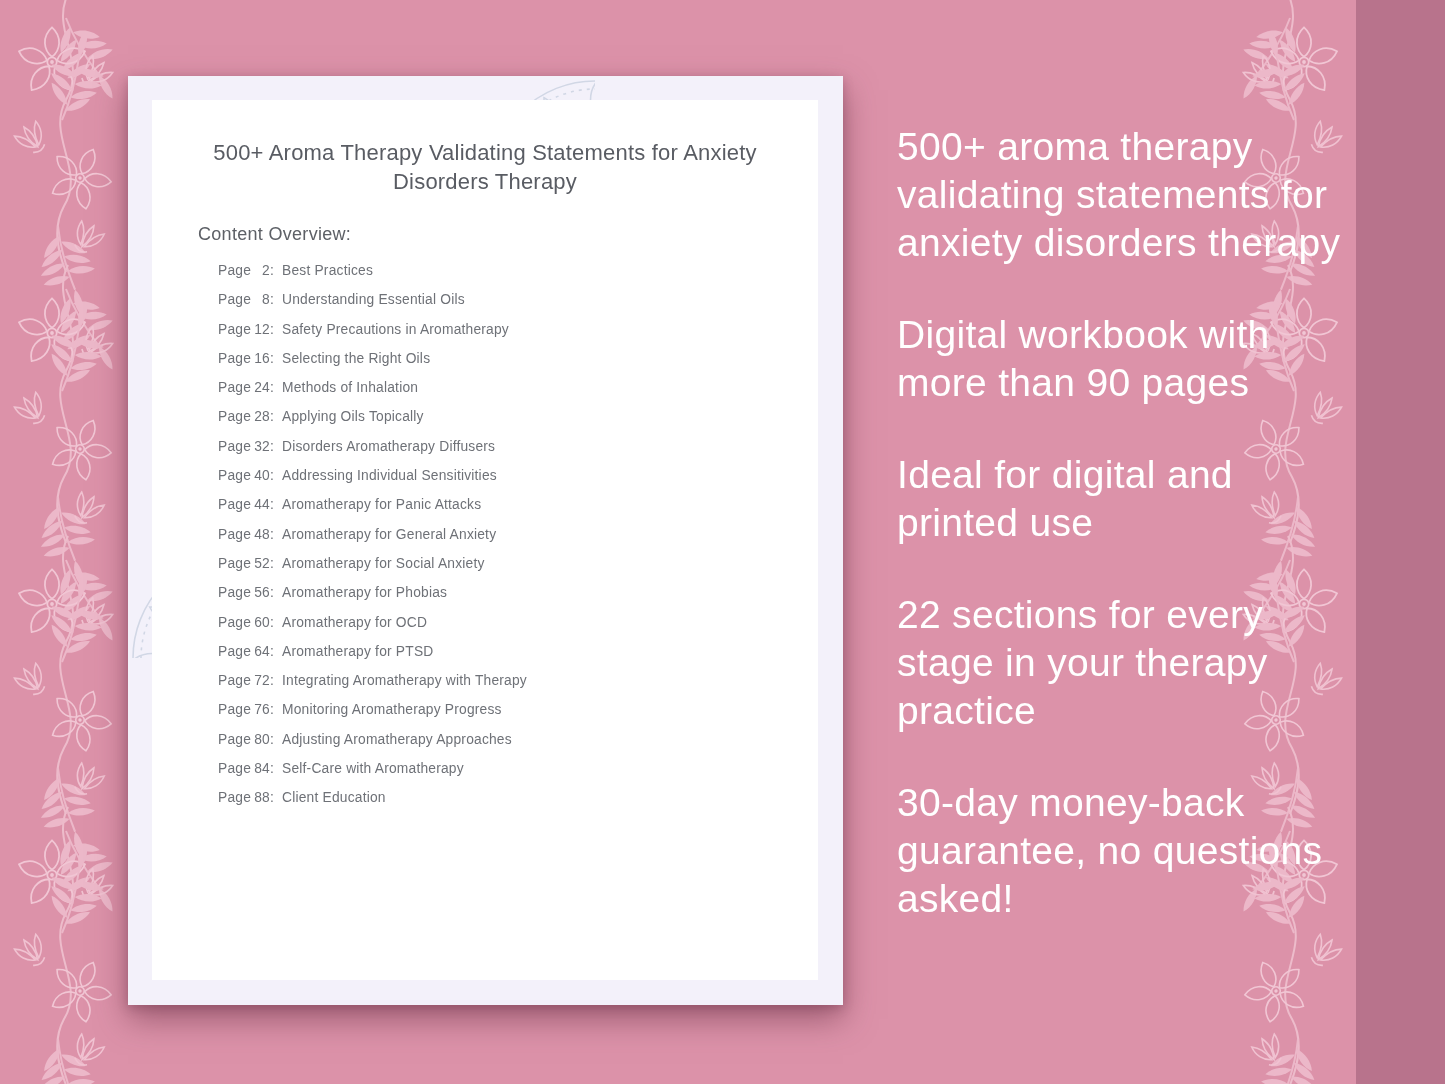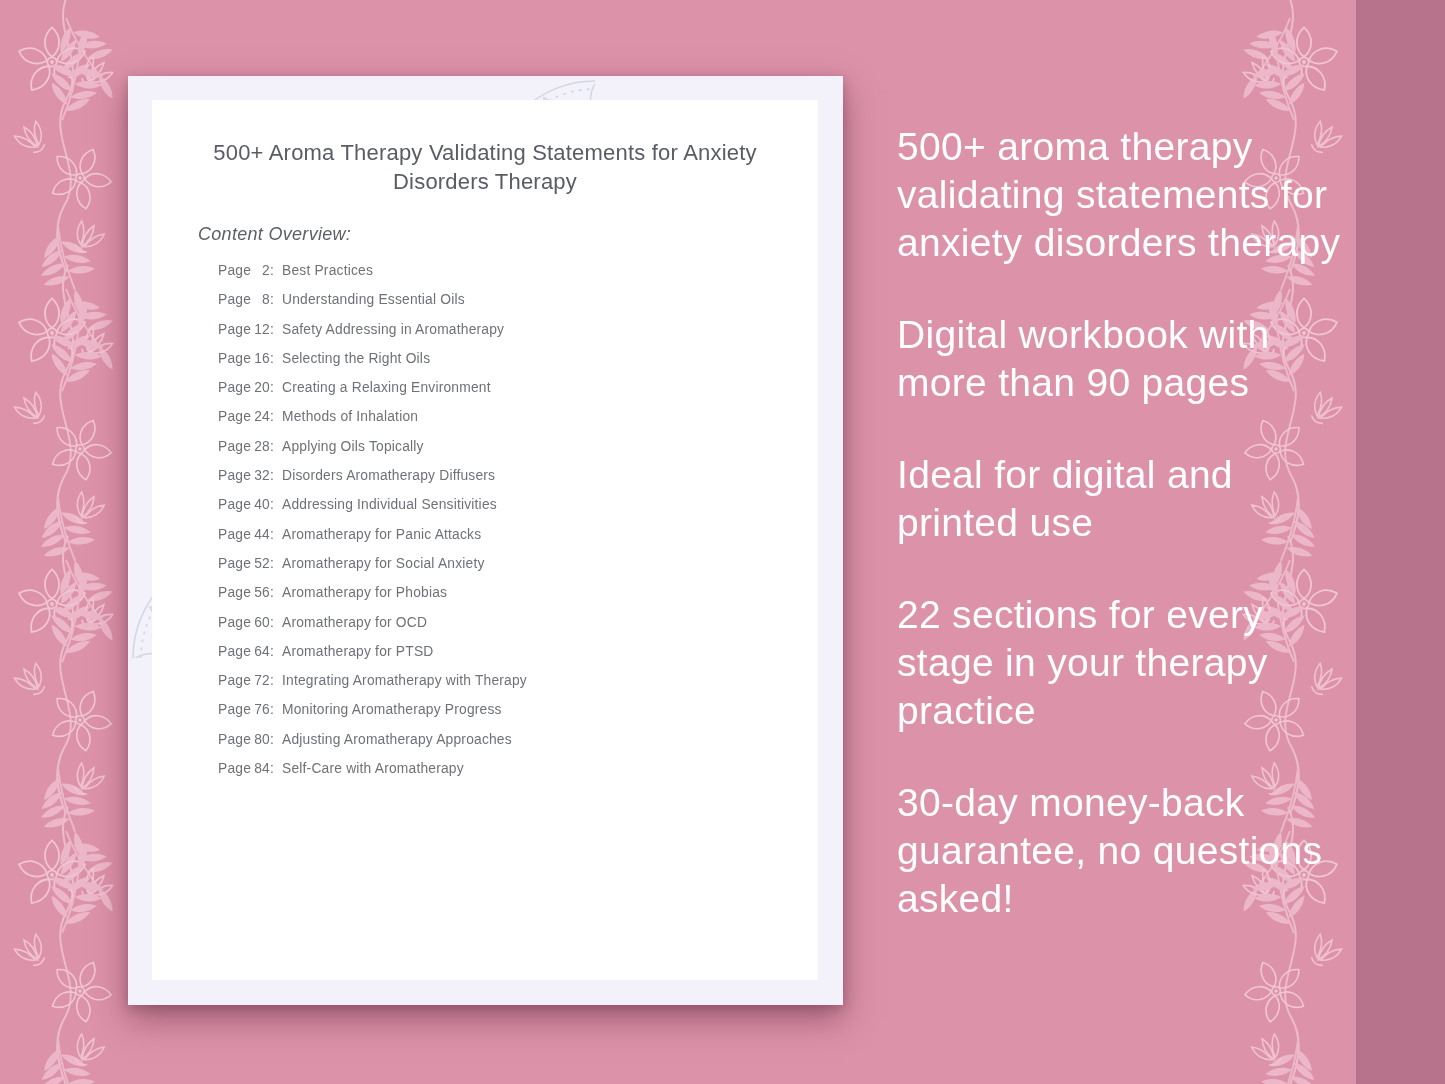--- a/index.html
+++ b/index.html
@@ -33,21 +33,21 @@
     padding-top:38px;
   }
   .doc-title{
     width:560px;margin:0 auto;
     font-size:22px;line-height:29px;font-weight:500;
     color:#595c63;text-align:center;letter-spacing:.2px;
   }
   .overview-heading{
     margin:26px 0 0 46px;
     font-size:18px;line-height:24px;font-weight:400;
-    color:#5d6066;letter-spacing:.3px;font-style:italic;
+    color:#5d6066;letter-spacing:.3px;
   }
   .toc{
     list-style:none;margin:10px 4px 0 66px;padding:0;
   }
   .toc li{
     line-height:29.3px;font-size:13.8px;color:#6e7177;letter-spacing:.2px;
     white-space:nowrap;
   }
   .toc .num{display:inline-block;width:21px;text-align:right;margin-left:2px;}
   .toc .ttl{margin-left:8px;}
@@ -186,55 +186,56 @@
 
     <div class="page-inner">
       <h1 class="doc-title">500+ Aroma Therapy Validating Statements for Anxiety Disorders Therapy</h1>
       <h2 class="overview-heading">Content Overview:</h2>
       <ul class="toc">
   <li><span class="pg">Page</span><span class="num">2:</span><span class="ttl">Best Practices</span></li>
 
 
   <li><span class="pg">Page</span><span class="num">8:</span><span class="ttl">Understanding Essential Oils</span></li>
 
-  <li><span class="pg">Page</span><span class="num">12:</span><span class="ttl">Safety Addressing in Aromatherapy</span></li>
+  <li><span class="pg">Page</span><span class="num">12:</span><span class="ttl">Safety Precautions in Aromatherapy</span></li>
 
   <li><span class="pg">Page</span><span class="num">16:</span><span class="ttl">Selecting the Right Oils</span></li>
 
-  <li><span class="pg">Page</span><span class="num">20:</span><span class="ttl">Creating a Relaxing Environment</span></li>
 
   <li><span class="pg">Page</span><span class="num">24:</span><span class="ttl">Methods of Inhalation</span></li>
 
   <li><span class="pg">Page</span><span class="num">28:</span><span class="ttl">Applying Oils Topically</span></li>
 
   <li><span class="pg">Page</span><span class="num">32:</span><span class="ttl">Disorders Aromatherapy Diffusers</span></li>
 
 
   <li><span class="pg">Page</span><span class="num">40:</span><span class="ttl">Addressing Individual Sensitivities</span></li>
 
   <li><span class="pg">Page</span><span class="num">44:</span><span class="ttl">Aromatherapy for Panic Attacks</span></li>
 
+  <li><span class="pg">Page</span><span class="num">48:</span><span class="ttl">Aromatherapy for General Anxiety</span></li>
 
   <li><span class="pg">Page</span><span class="num">52:</span><span class="ttl">Aromatherapy for Social Anxiety</span></li>
 
   <li><span class="pg">Page</span><span class="num">56:</span><span class="ttl">Aromatherapy for Phobias</span></li>
 
   <li><span class="pg">Page</span><span class="num">60:</span><span class="ttl">Aromatherapy for OCD</span></li>
 
   <li><span class="pg">Page</span><span class="num">64:</span><span class="ttl">Aromatherapy for PTSD</span></li>
 
 
   <li><span class="pg">Page</span><span class="num">72:</span><span class="ttl">Integrating Aromatherapy with Therapy</span></li>
 
   <li><span class="pg">Page</span><span class="num">76:</span><span class="ttl">Monitoring Aromatherapy Progress</span></li>
 
   <li><span class="pg">Page</span><span class="num">80:</span><span class="ttl">Adjusting Aromatherapy Approaches</span></li>
 
   <li><span class="pg">Page</span><span class="num">84:</span><span class="ttl">Self-Care with Aromatherapy</span></li>
 
+  <li><span class="pg">Page</span><span class="num">88:</span><span class="ttl">Client Education</span></li>
 
 </ul>
     </div>
   </div>
 
   <div class="marketing">
     <p>500+ aroma therapy validating statements for anxiety disorders therapy</p>
     <p>Digital workbook with more than 90 pages</p>
     <p>Ideal for digital and printed use</p>
     <p>22 sections for every stage in your therapy practice</p>

